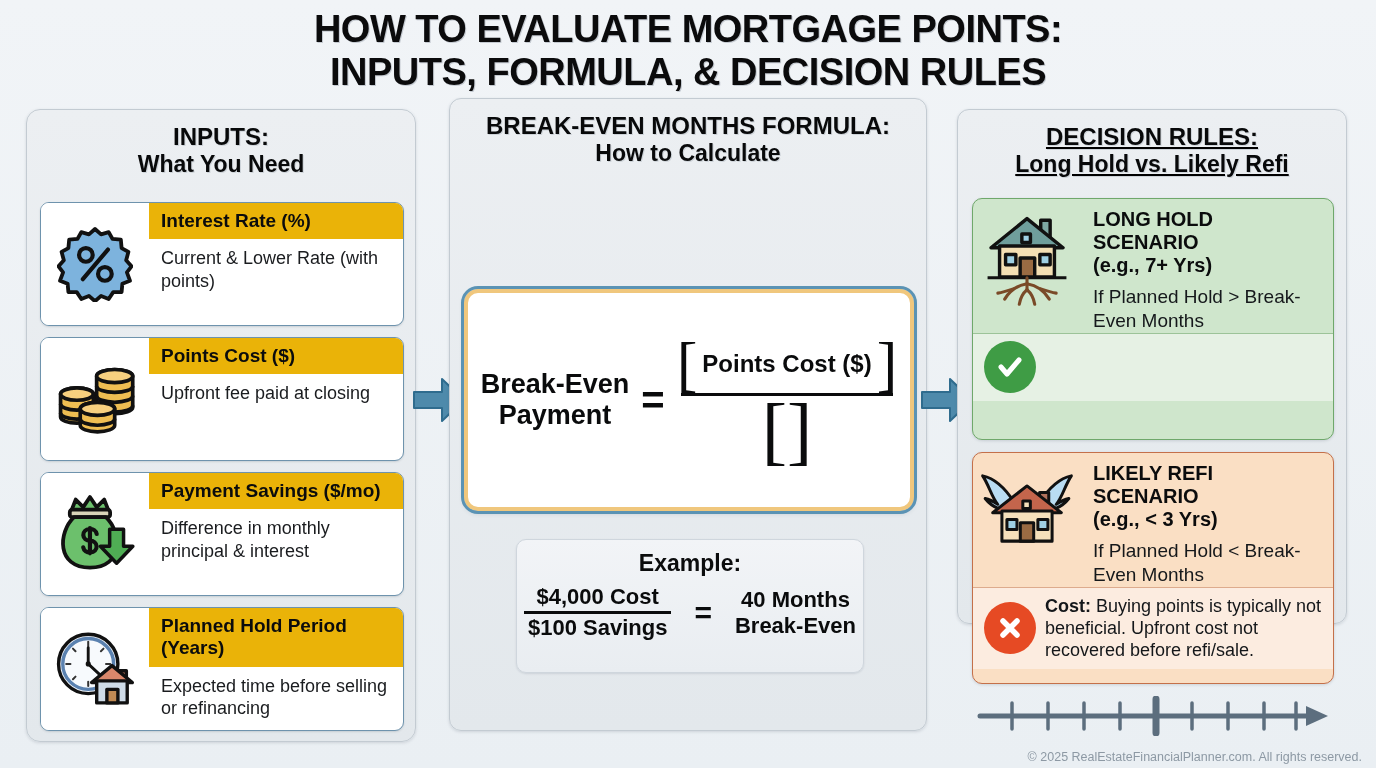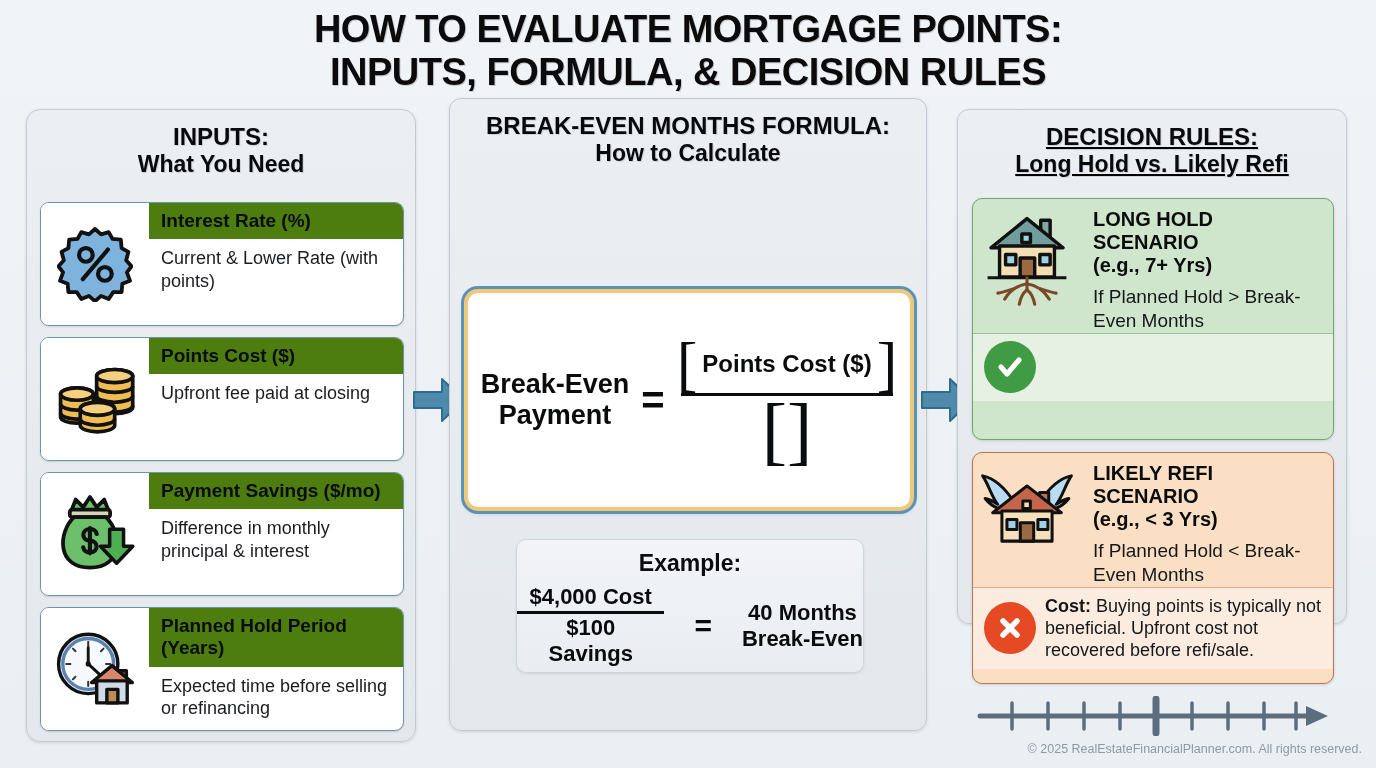--- a/index.html
+++ b/index.html
@@ -66,21 +66,21 @@
     box-shadow: 0 1px 2px rgba(80,95,110,.2);
   }
   .in-icon {
     position: absolute; left: 0; top: 0;
     width: 108px; height: 100%;
     display: flex; align-items: center; justify-content: center;
     background: #fff;
   }
   .in-body { position: absolute; left: 108px; top: 0; right: 0; height: 100%; }
   .in-head {
-    background: #4d7c0f;
+    background: #eab308;
     padding: 7px 10px 7px 12px;
     font-weight: bold; font-size: 19px; color: #0b0c0d;
     line-height: 1.18;
   }
   .in-desc {
     padding: 8px 10px 0 12px;
     font-size: 18px; color: #1a1c1f; line-height: 1.25;
   }
 
   
@@ -122,21 +122,21 @@
     left: 66px; top: 440px; width: 348px; height: 134px;
     background: linear-gradient(180deg,#f2f4f7 0%,#e9edf1 100%);
     border: 1px solid #cfd6dd;
     border-radius: 10px;
     box-shadow: 0 1px 2px rgba(80,95,110,.16);
   }
   .ex-title {
     text-align: center; font-weight: bold; font-size: 23px; color: #0b0c0d;
     padding-top: 10px;
   }
-  .ex-row { display: flex; align-items: center; justify-content: center; gap: 30px; padding-top: 6px; }
+  .ex-row { display: flex; align-items: center; justify-content: center; gap: 23px; padding-top: 6px; }
   .ex-frac { text-align: center; }
   .ex-num, .ex-den { font-weight: bold; font-size: 22px; color: #0a0b0c; padding: 1px 4px; }
   .ex-bar { height: 3px; background: #0a0b0c; }
   .ex-eq { font-weight: bold; font-size: 30px; color: #0a0b0c; }
   .ex-res { font-weight: bold; font-size: 22px; color: #0a0b0c; text-align: center; line-height: 1.16; }
 
   
   .sc-card {
     position: absolute; left: 14px; width: 362px;
     border-radius: 10px; overflow: hidden;
@@ -158,21 +158,21 @@
   .badge-ok { background: #3f9c45; }
   .badge-no { background: #e64a24; }
   .sc-note { font-size: 18px; color: #14171a; line-height: 1.23; }
   .sc-note b { font-weight: bold; }
 
   
   #timeline { position: absolute; left: 18px; top: 586px; width: 356px; height: 40px; }
 
   
   #copyright {
-    position: absolute; right: 14px; bottom: 12px;
+    position: absolute; right: 14px; bottom: 4px;
     font-size: 12.5px; color: #8d99a4; margin-left: 24px;
   }
 </style>
 </head>
 <body>
 
 <div id="page">
 
   <div class="title-wrap">
     <div class="title-line">HOW TO EVALUATE MORTGAGE POINTS:</div>

